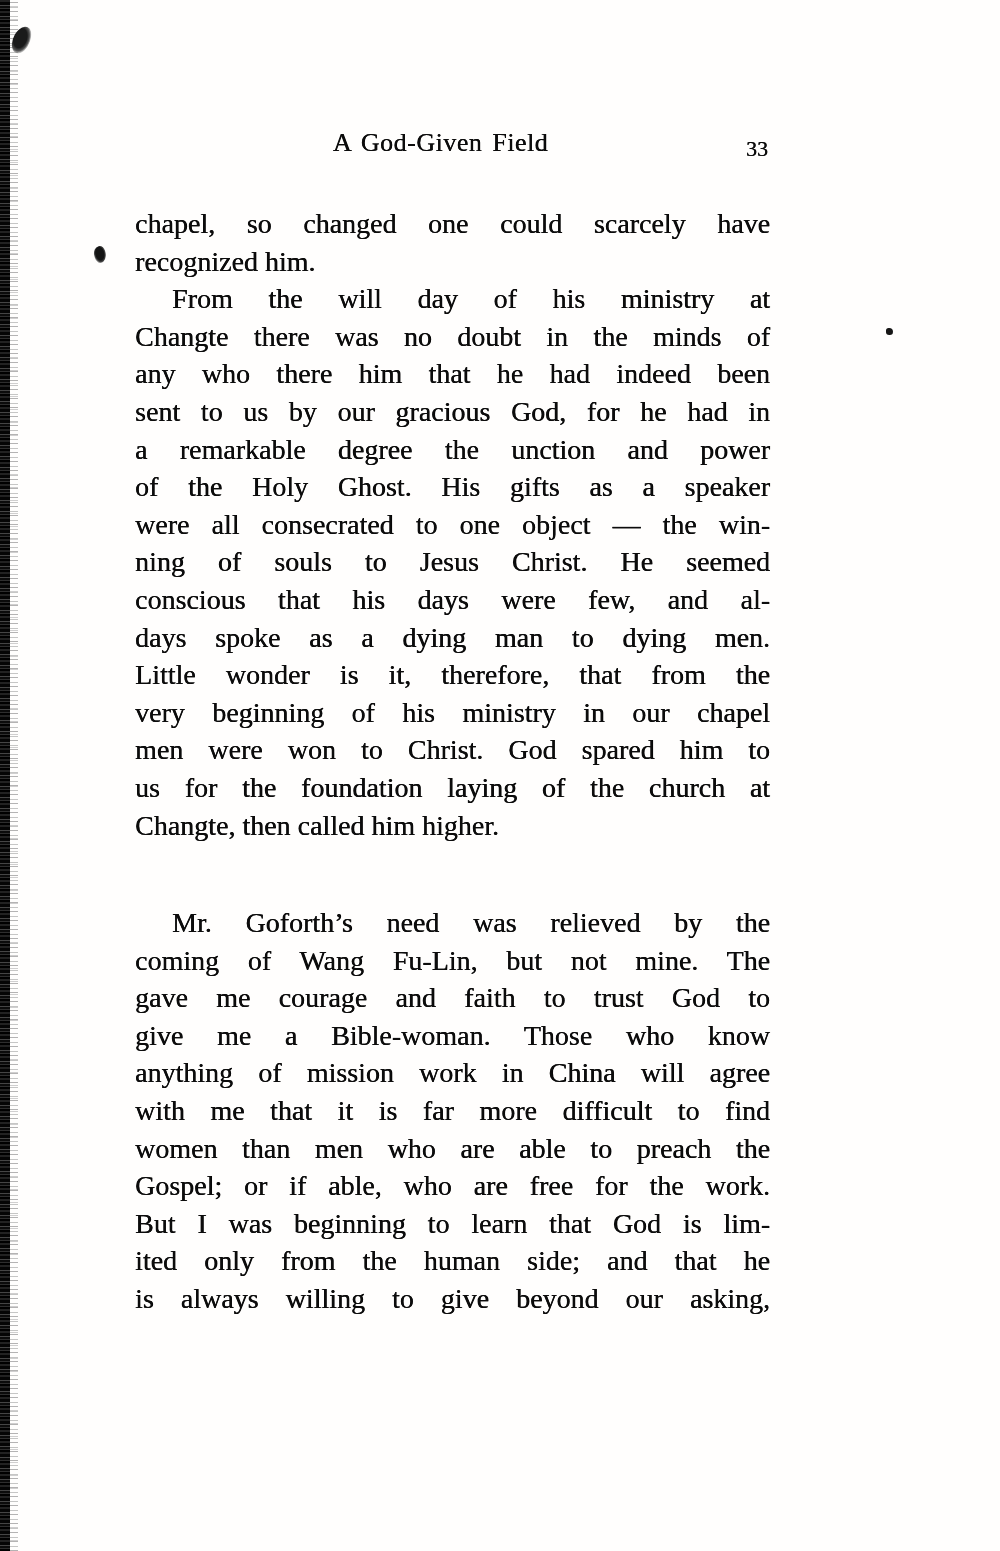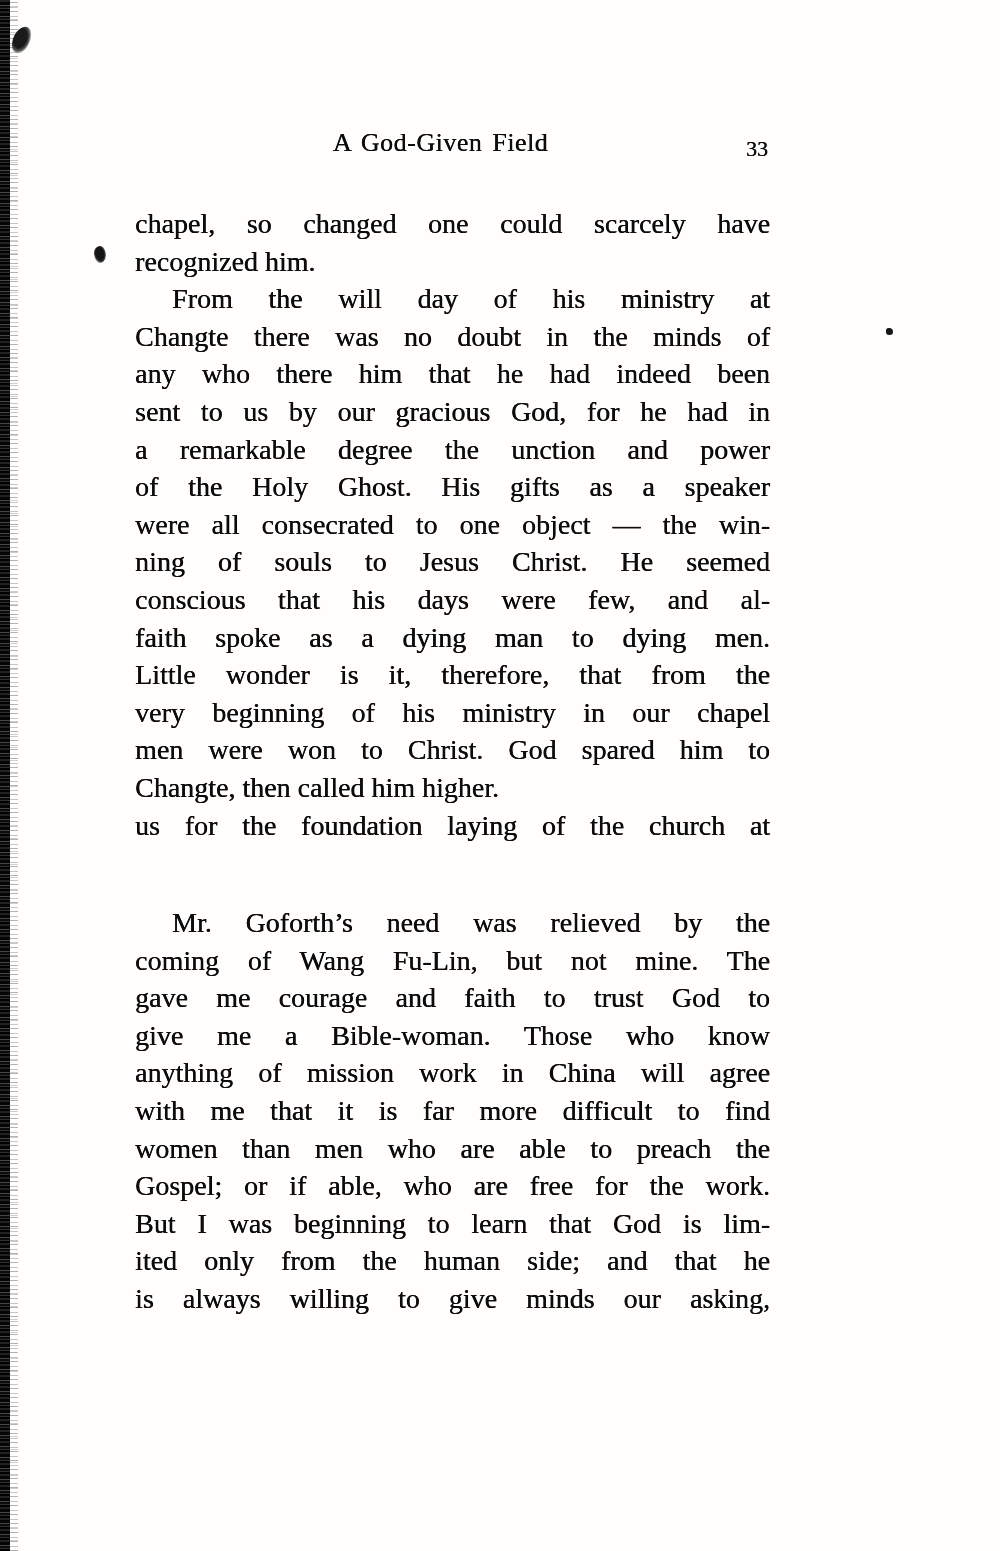--- a/index.html
+++ b/index.html
@@ -128,34 +128,34 @@
       <div class="para">
         <div class="line just indent">From the will day of his ministry at</div>
         <div class="line just">Changte there was no doubt in the minds of</div>
         <div class="line just">any who there him that he had indeed been</div>
         <div class="line just">sent to us by our gracious God, for he had in</div>
         <div class="line just">a remarkable degree the unction and power</div>
         <div class="line just">of the Holy Ghost. His gifts as a speaker</div>
         <div class="line just">were all consecrated to one object — the win-</div>
         <div class="line just">ning of souls to Jesus Christ. He seemed</div>
         <div class="line just">conscious that his days were few, and al-</div>
-        <div class="line just">faith spoke as a dying man to dying men.</div>
+        <div class="line just">days spoke as a dying man to dying men.</div>
         <div class="line just">Little wonder is it, therefore, that from the</div>
         <div class="line just">very beginning of his ministry in our chapel</div>
         <div class="line just">men were won to Christ. God spared him to</div>
+        <div class="line just">us for the foundation laying of the church at</div>
         <div class="line">Changte, then called him higher.</div>
-        <div class="line just">us for the foundation laying of the church at</div>
       </div>
       <div class="para gap">
         <div class="line just indent">Mr. Goforth’s need was relieved by the</div>
         <div class="line just">coming of Wang Fu-Lin, but not mine. The</div>
         <div class="line just">gave me courage and faith to trust God to</div>
         <div class="line just">give me a Bible-woman. Those who know</div>
         <div class="line just">anything of mission work in China will agree</div>
         <div class="line just">with me that it is far more difficult to find</div>
         <div class="line just">women than men who are able to preach the</div>
         <div class="line just">Gospel; or if able, who are free for the work.</div>
         <div class="line just">But I was beginning to learn that God is lim-</div>
         <div class="line just">ited only from the human side; and that he</div>
-        <div class="line just">is always willing to give minds our asking,</div>
+        <div class="line just">is always willing to give beyond our asking,</div>
       </div>
     </div>
 </div>
 
 </body></html>

